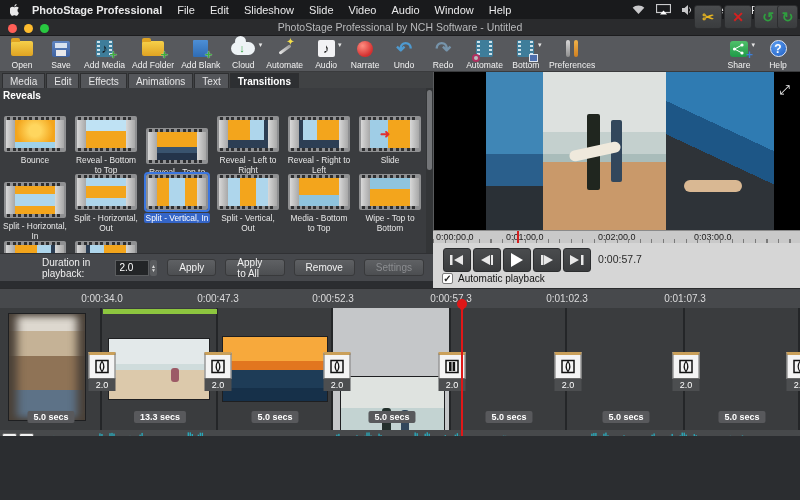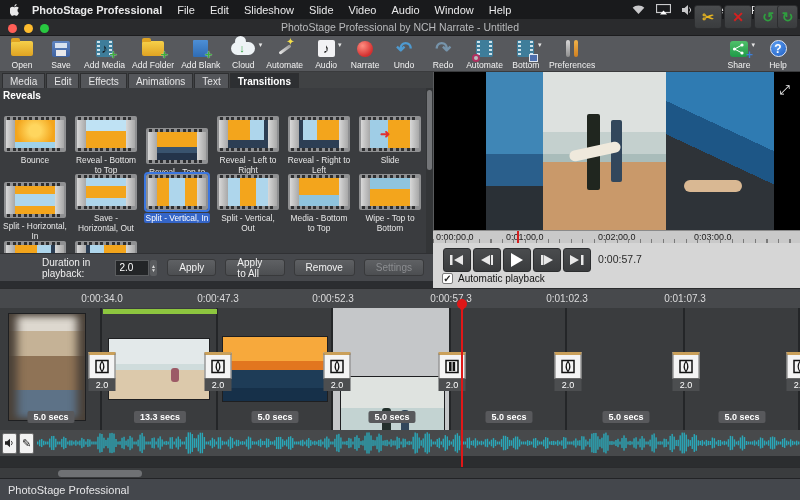--- a/index.html
+++ b/index.html
@@ -1,19 +1,19 @@
 <!DOCTYPE html>
 <html><head>
 <meta charset="utf-8">
 <style>
   * { margin:0; padding:0; box-sizing:border-box; }
   html,body { width:800px; height:500px; overflow:hidden; background:#2b2d30;
     font-family:"Liberation Sans", sans-serif; -webkit-font-smoothing:antialiased; }
   .abs { position:absolute; }
-  #stage { position:relative; width:800px; height:500px; overflow:hidden; }
+  #stage { position:relative; width:800px; height:436px; overflow:hidden; }
 
   
   #menubar { left:0; top:0; width:800px; height:19px; background:#191a1c;
     display:flex; align-items:center; color:#e9e9ea; font-size:11px; padding:0 8px; }
   #menubar .apple { width:14px; display:flex; justify-content:center; margin-right:10px; }
   #menubar .mitem { margin-right:15px; white-space:nowrap; }
   #menubar .mitem.app { font-weight:bold; }
   #menubar .spacer { flex:1; }
   #menubar .stat { margin-left:11px; display:flex; align-items:center; }
 
@@ -231,21 +231,21 @@
     <span class="stat">Tue 4:22 PM</span>
     <span class="stat">Su</span>
   </div>
 
   <div id="titlebar" class="abs">
     <div class="lights">
       <span class="light" style="background:#ff5f57"></span>
       <span class="light" style="background:#febc2e"></span>
       <span class="light" style="background:#28c840"></span>
     </div>
-    <span>PhotoStage Professional by NCH Narrate - Untitled</span>
+    <span>PhotoStage Professional by NCH Software - Untitled</span>
   </div>
 
   <div id="toolbar" class="abs">
     <div class="tbtn">
       <span class="ic">
           <span class="i-folder"></span>
         </span>
       <span>Open</span>
     </div>
     <div class="tbtn">
@@ -445,21 +445,21 @@
         <div class="lbl">Split - Horizontal, In</div>
       </div>
       <div class="titem" style="left:71px;top:72px">
         <div class="fs">
             <div class="inner">
               <div class="frame"></div>
               <div class="img a-shout"></div>
               <div class="frame"></div>
             </div>
           </div>
-        <div class="lbl">Save - Horizontal, Out</div>
+        <div class="lbl">Split - Horizontal, Out</div>
       </div>
       <div class="titem selected" style="left:142px;top:72px">
         <div class="fs">
             <div class="inner">
               <div class="frame"></div>
               <div class="img a-svin"></div>
               <div class="frame"></div>
             </div>
           </div>
         <div class="lbl">Split - Vertical, In</div>

